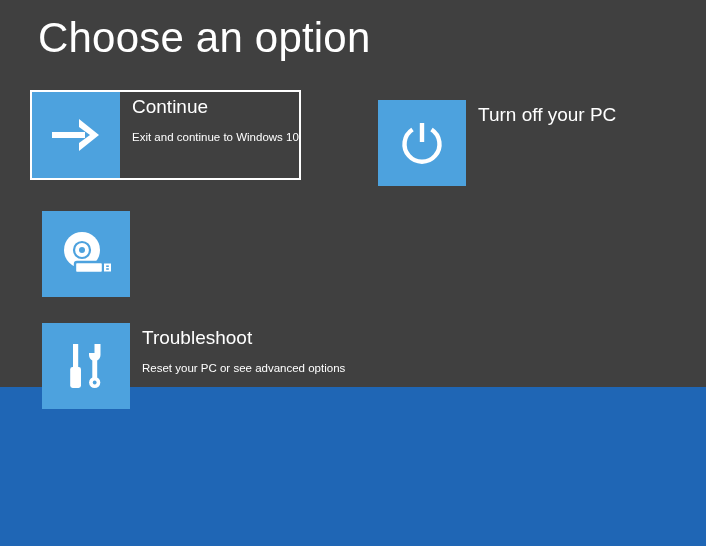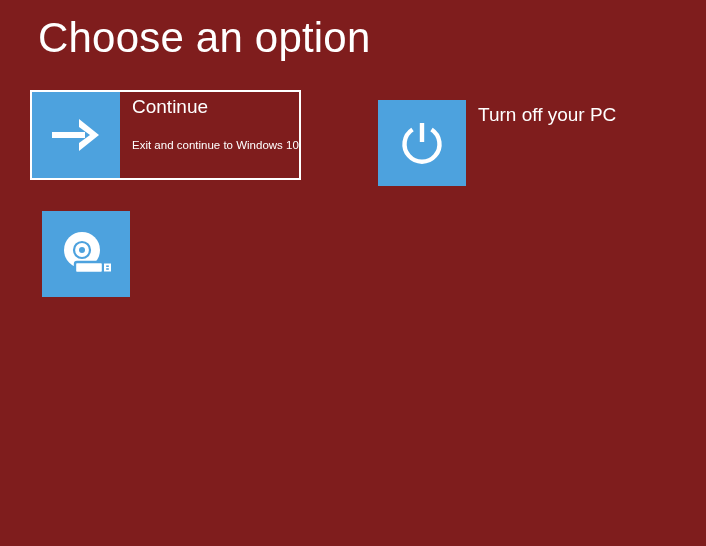--- a/index.html
+++ b/index.html
@@ -13,22 +13,22 @@
     overflow: hidden;
     font-family: "Liberation Sans", sans-serif;
     background: #1f66b5;
     color: #ffffff;
     -webkit-font-smoothing: antialiased;
   }
 
   #screen {
     position: relative;
     width: 706px;
-    height: 546px;
-    background: #7f1d1d;
+    height: 387px;
+    background: #404040;
   }
 
   
   #page-title {
     position: absolute;
     left: 38px;
     top: 10px;
     font-size: 42px;
     font-weight: 300;
     letter-spacing: 0.2px;
@@ -79,21 +79,21 @@
     line-height: 25px;
     color: #ffffff;
     white-space: nowrap;
   }
 
   .tile-sub {
     font-size: 11.5px;
     font-weight: 400;
     line-height: 15px;
     color: #ffffff;
-    margin-top: 19px;
+    margin-top: 11px;
     white-space: nowrap;
   }
 
   .tile-sub span {
     display: block;
   }
 
   
   #tile-continue     { left: 32px;  top: 92px; }
   #tile-use-device   { left: 42px;  top: 211px; }
@@ -148,14 +148,36 @@
           <rect x="18" y="34" width="28" height="11" rx="2" fill="#ffffff" stroke="#4da2de" stroke-width="2.4"></rect>
 
           <rect x="47" y="35.5" width="7" height="8" fill="#ffffff"></rect>
           <rect x="49.2" y="37.4" width="2.6" height="1.6" fill="#4da2de"></rect>
           <rect x="49.2" y="40.2" width="2.6" height="1.6" fill="#4da2de"></rect>
         </svg>
       </span>
     </div>
   </div>
 
+  <div class="tile" id="tile-troubleshoot">
+    <div class="tile-icon">
+      <span>
+        <svg width="46" height="50" viewBox="0 0 46 50" aria-hidden="true">
+
+          <rect x="10" y="3" width="5.2" height="23" fill="#ffffff"></rect>
+          <rect x="7.2" y="26" width="10.8" height="21" rx="2.4" fill="#ffffff"></rect>
+
+          <path d="M 26 3 L 26 12 L 31.5 12 L 31.5 3 L 37.5 3
+                   L 37.5 14 A 6.5 6.5 0 0 1 34.2 19.4
+                   L 34.2 40 L 29.3 40 L 29.3 19.4
+                   A 6.5 6.5 0 0 1 26 14 Z" fill="#ffffff"></path>
+          <circle cx="31.7" cy="41.5" r="5.6" fill="#ffffff"></circle>
+          <circle cx="31.7" cy="41.5" r="1.9" fill="#4da2de"></circle>
+        </svg>
+      </span>
+    </div>
+    <div class="tile-text">
+      <div class="tile-title">Troubleshoot</div>
+      <div class="tile-sub">Reset your PC or see advanced options</div>
+    </div>
+  </div>
 
 </div>
 
 </body></html>

